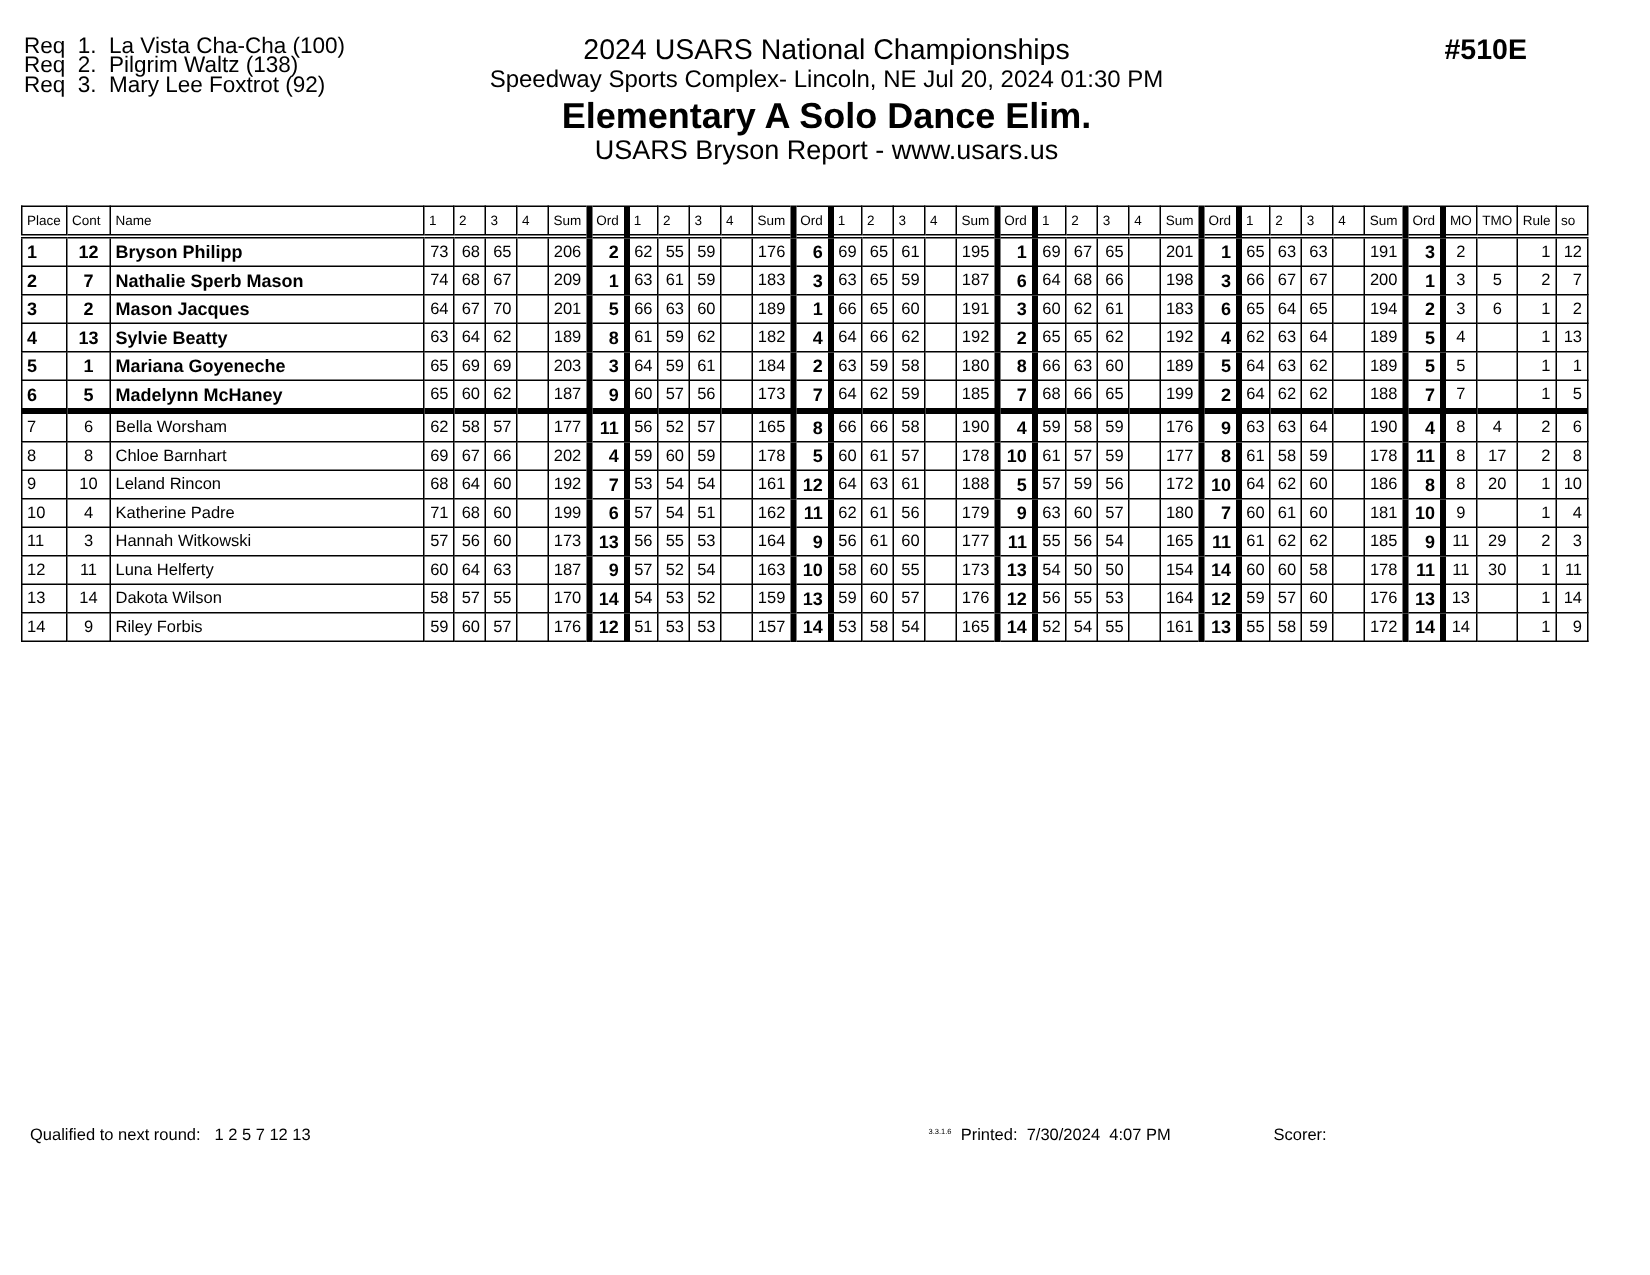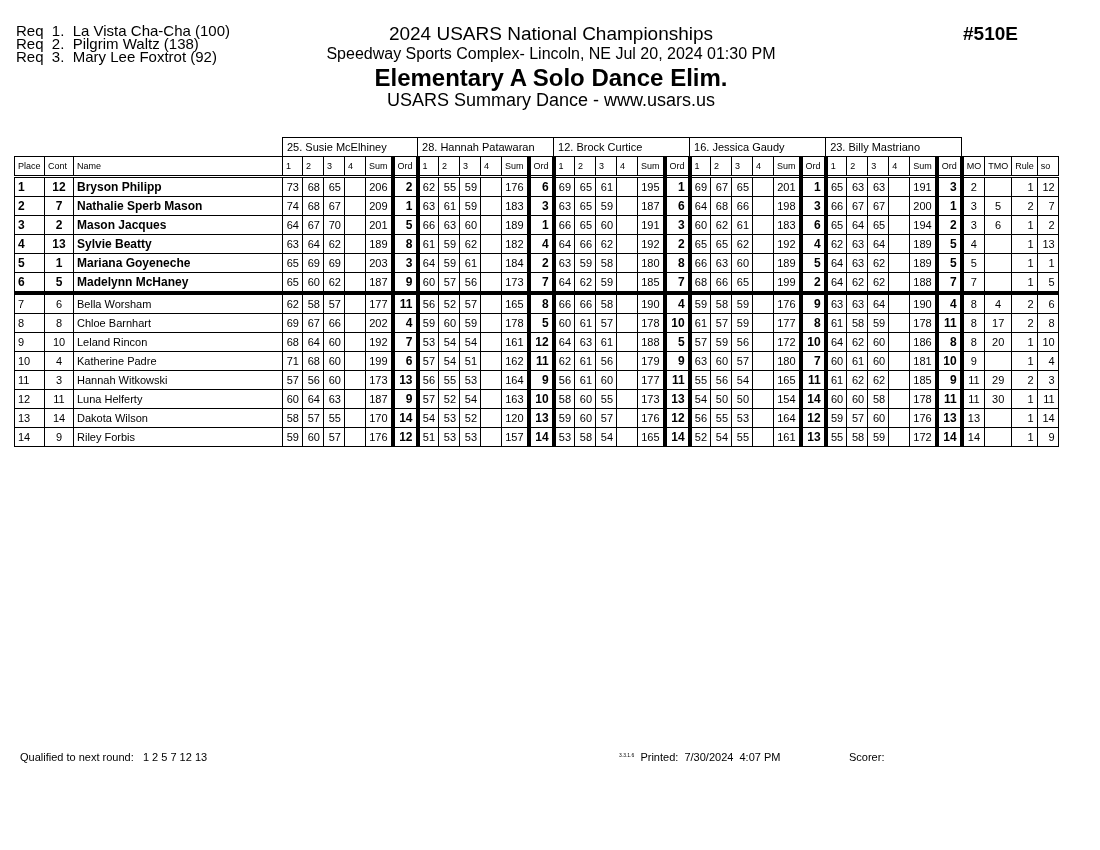--- a/index.html
+++ b/index.html
@@ -34,21 +34,21 @@
 
 <div class="req">
   <div>Req  1.  La Vista Cha-Cha (100)</div>
   <div>Req  2.  Pilgrim Waltz (138)</div>
   <div>Req  3.  Mary Lee Foxtrot (92)</div>
 </div>
 
 <div class="title t1">2024 USARS National Championships</div>
 <div class="title t2">Speedway Sports Complex- Lincoln, NE  Jul 20, 2024  01:30 PM</div>
 <div class="title t3">Elementary A Solo Dance Elim.</div>
-<div class="title t4">USARS Summary Dance - www.usars.us</div>
+<div class="title t4">USARS Bryson Report - www.usars.us</div>
 <div class="evnum">#510E</div>
 
 <table class="grid">
   <colgroup>
     <col style="width:30px">
       <col style="width:29px">
       <col style="width:209px">
     <col style="width:20px">
       <col style="width:21px">
       <col style="width:21px">
@@ -78,29 +78,20 @@
       <col style="width:21px">
       <col style="width:21px">
       <col style="width:27px">
       <col style="width:22px">
     <col style="width:22px">
       <col style="width:26px">
       <col style="width:25px">
       <col style="width:21px">
   </colgroup>
   <tbody id="tbody">
-    <tr class="jhead">
-      <td class="blank" colspan="3"></td>
-      <td class="jname" colspan="6">25.  Susie McElhiney</td>
-      <td class="jname" colspan="6">28.  Hannah Patawaran</td>
-      <td class="jname" colspan="6">12.  Brock Curtice</td>
-      <td class="jname" colspan="6">16.  Jessica Gaudy</td>
-      <td class="jname" colspan="6">23.  Billy Mastriano</td>
-      <td class="blank" colspan="4"></td>
-    </tr>
     <tr class="colhead" id="colhead">
         <td class="l">Place</td>
         <td class="l">Cont</td>
         <td class="l">Name</td>
         <td class="l">1</td>
         <td class="l">2</td>
         <td class="l">3</td>
         <td class="l">4</td>
         <td class="l">Sum</td>
         <td class="l ordh">Ord</td>
@@ -608,21 +599,21 @@
         <td class="r">58</td>
         <td class="r">57</td>
         <td class="r">55</td>
         <td class="r"></td>
         <td class="r">170</td>
         <td class="ord">14</td>
         <td class="r">54</td>
         <td class="r">53</td>
         <td class="r">52</td>
         <td class="r"></td>
-        <td class="r">120</td>
+        <td class="r">159</td>
         <td class="ord">13</td>
         <td class="r">59</td>
         <td class="r">60</td>
         <td class="r">57</td>
         <td class="r"></td>
         <td class="r">176</td>
         <td class="ord">12</td>
         <td class="r">56</td>
         <td class="r">55</td>
         <td class="r">53</td>

